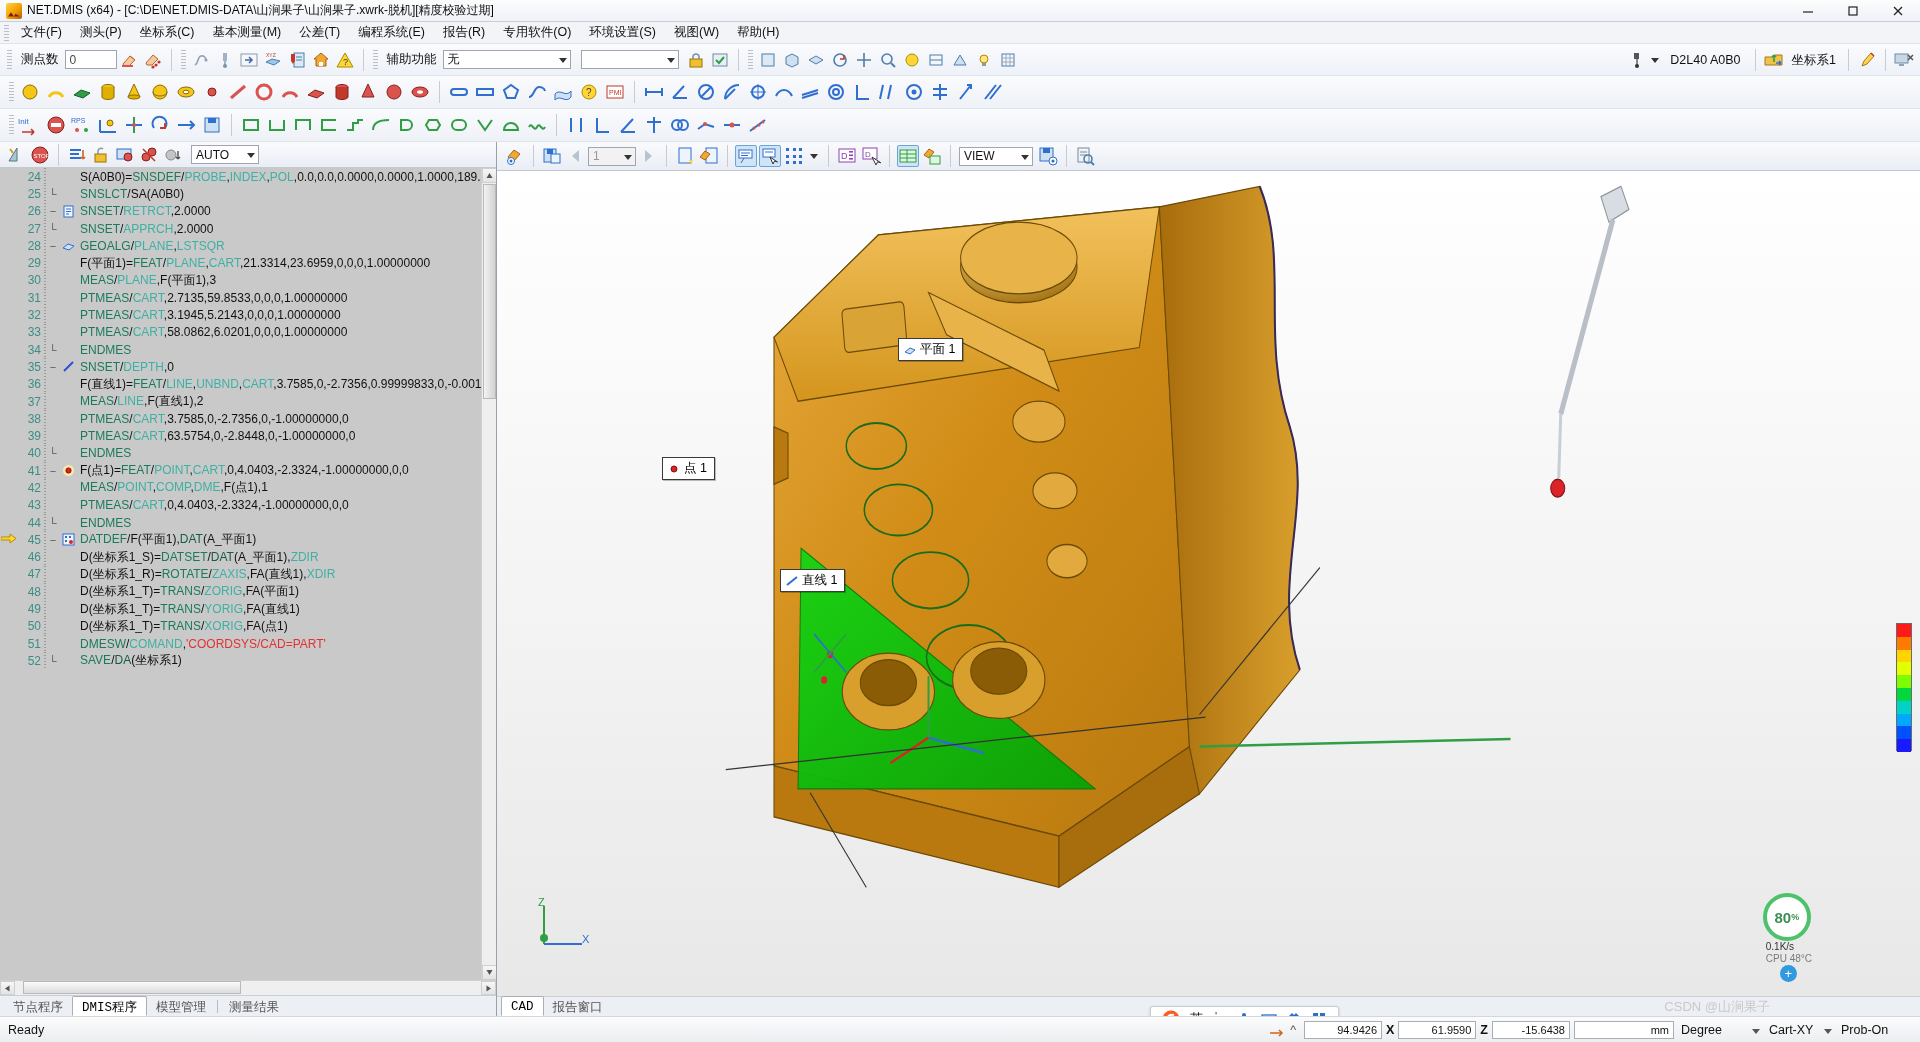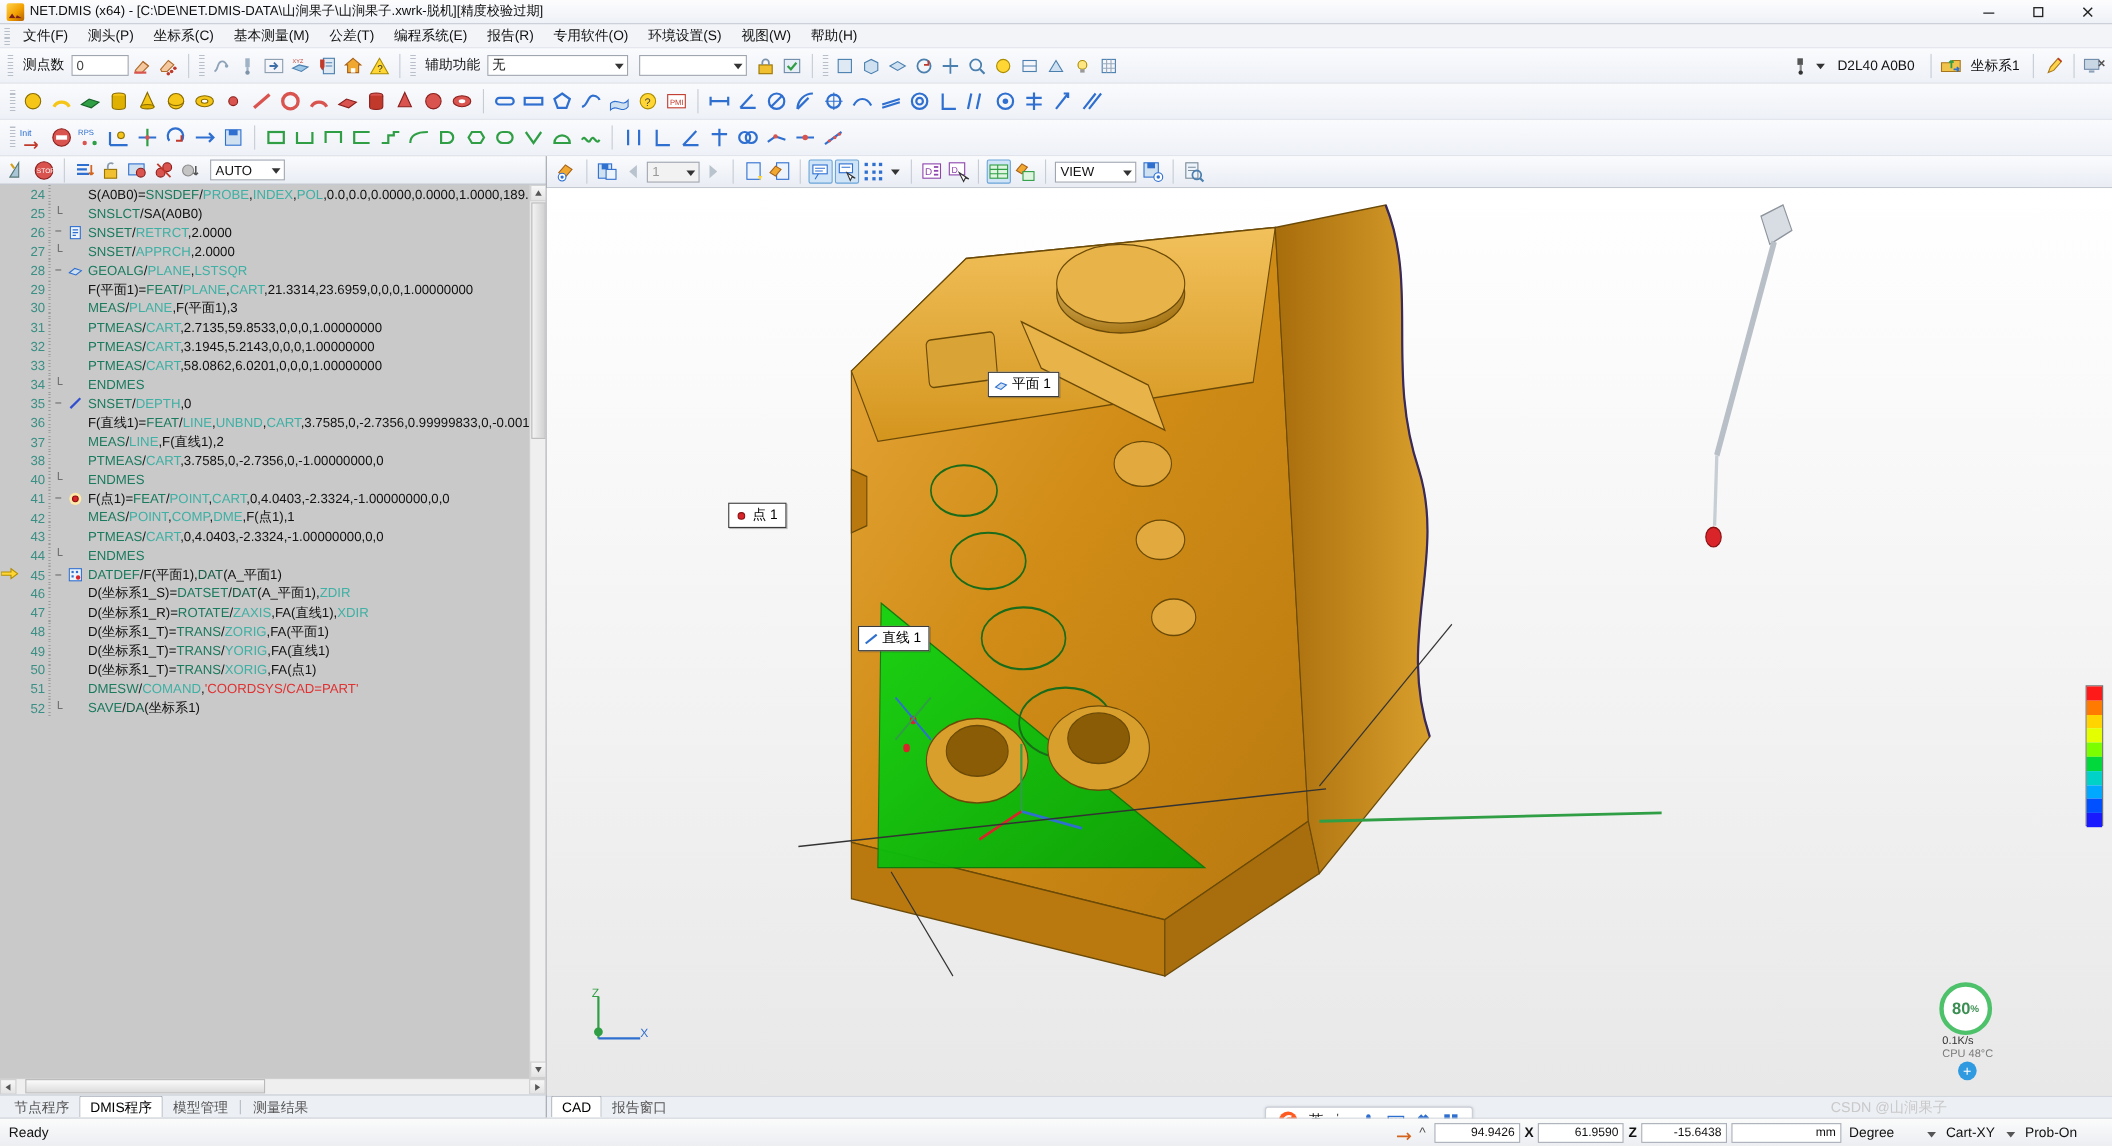--- a/index.html
+++ b/index.html
@@ -111,21 +111,21 @@
   #code-hscroll{ height:15px;background:#efefef;border-top:1px solid #cfcfcf;display:flex;align-items:center;}
   .hs-arrow{ width:15px;height:14px;background:linear-gradient(#f7f7f7,#e3e3e3);
              border:1px solid #cfcfcf;display:flex;align-items:center;justify-content:center;}
   #hs-track{ flex:1;position:relative;height:14px;}
   #hs-thumb{ position:absolute;left:8px;top:0;width:218px;height:13px;
              background:linear-gradient(#fbfbfb,#dcdcdc);border:1px solid #b9b9b9;}
   #left-tabs{ height:21px; background:#eceff4; display:flex; align-items:flex-end; padding-left:4px;
               border-top:1px solid #c9ced6;}
   .ltab{ height:20px;padding:2px 9px 0 9px;font-size:12.5px;color:#555; display:flex;align-items:center;}
   .ltab.active{ background:#fff;border:1px solid #a9aeb8;border-bottom:1px solid #fff;color:#000;
-                border-radius:2px 2px 0 0; }
+                border-radius:2px 2px 0 0;font-family:Liberation Mono, monospace; }
   .tabdiv{ width:1px;height:13px;background:#b7bcc5;margin:0 2px 3px 2px;}
 
   
   #rightpane{ flex:1; display:flex; flex-direction:column; background:#f3f3f3;}
   #cad-toolbar{ height:29px;background:linear-gradient(#fafbfd,#e9edf4);
                 border-bottom:1px solid #c3c8d1;display:flex;align-items:center;padding-left:6px;}
   #cad-view{ flex:1; position:relative; overflow:hidden;
              background:linear-gradient(#ffffff 0%,#f3f3f3 55%,#e8e8e8 100%); }
   #cad-tabs{ height:20px;background:#eceff4;display:flex;align-items:flex-end;padding-left:4px;
              border-top:1px solid #c9ced6;}
@@ -972,20 +972,28 @@
             <span class="ficon"></span>
             <span class="ctext"><span class="kw">MEAS</span><span class="cn">/</span><span class="tl">LINE</span><span class="cn">,F(直线1),2</span></span>
           </div>
           <div class="code-line">
             <span class="gutter-mark"></span>
             <span class="lineno">38</span>
             <span class="dotrail"></span>
             <span class="fold"></span>
             <span class="ficon"></span>
             <span class="ctext"><span class="kw">PTMEAS</span><span class="cn">/</span><span class="tl">CART</span><span class="cn">,3.7585,0,-2.7356,0,-1.00000000,0</span></span>
+          </div>
+          <div class="code-line">
+            <span class="gutter-mark"></span>
+            <span class="lineno">39</span>
+            <span class="dotrail"></span>
+            <span class="fold"></span>
+            <span class="ficon"></span>
+            <span class="ctext"><span class="kw">PTMEAS</span><span class="cn">/</span><span class="tl">CART</span><span class="cn">,63.5754,0,-2.8448,0,-1.00000000,0</span></span>
           </div>
           <div class="code-line">
             <span class="gutter-mark"></span>
             <span class="lineno">40</span>
             <span class="dotrail"></span>
             <span class="fold">└</span>
             <span class="ficon"></span>
             <span class="ctext"><span class="kw">ENDMES</span></span>
           </div>
           <div class="code-line">

